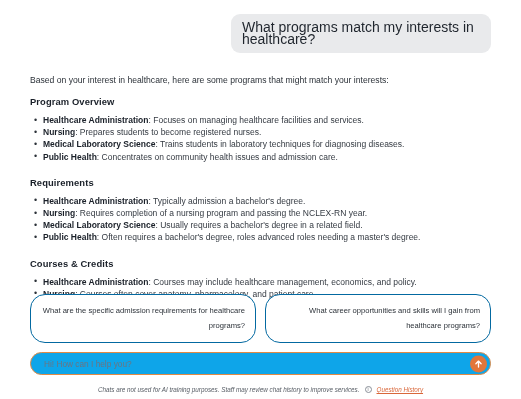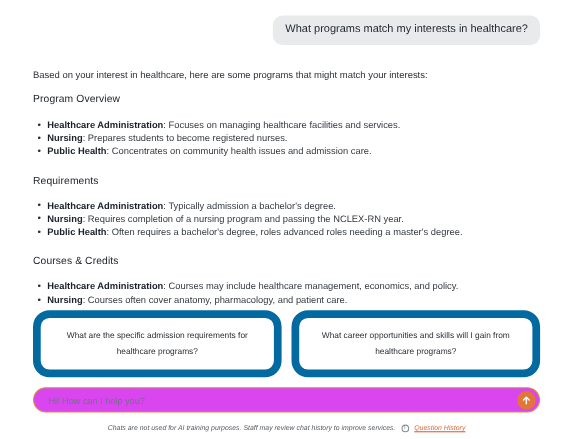--- a/index.html
+++ b/index.html
@@ -29,47 +29,47 @@
   
   .user-row {
     display: flex;
     justify-content: flex-end;
     margin-bottom: 22px;
   }
   .user-bubble {
     background: #e9eaec;
     border-radius: 9px;
     padding: 7px 11px 8px 11px;
-    font-size: 10px;
+    font-size: 14px;
     line-height: 12px;
     color: #1f252d;
     max-width: 260px;
   }
 
   
   .bot-msg { font-size: 8.6px; color: #2b3138; }
 
   .intro {
     font-size: 8.6px;
     line-height: 11px;
     color: #2b3138;
     margin-bottom: 10px;
   }
 
   .sec-head {
     font-size: 9.4px;
-    font-weight: normal;
+    font-weight: bold;
     color: #1a2029;
     margin: 0 0 7px 0;
     letter-spacing: 0.1px;
   }
 
   ul.blist {
     list-style: none;
-    margin: 12px 0 14px 0;
+    margin: 2px 0 14px 0;
     padding: 0;
   }
   ul.blist li {
     position: relative;
     padding-left: 13px;
     font-size: 8.5px;
     line-height: 12.2px;
     color: #343a42;
   }
   ul.blist li::before {
@@ -88,42 +88,42 @@
     left: 30px;
     right: 30px;
     bottom: 56px;
     display: flex;
     gap: 9px;
     z-index: 5;
   }
   .chip {
     flex: 1 1 0;
     background: #ffffff;
-    border: 7px solid #0369a1;
+    border: 1px solid #0369a1;
     border-radius: 15px;
     padding: 8px 10px 9px 10px;
     font-size: 7.6px;
     line-height: 15px;
-    text-align: center;
+    text-align: right;
     color: #2b3138;
     cursor: pointer;
   }
 
   
   .composer-wrap {
     position: absolute;
     left: 30px;
     right: 30px;
     bottom: 24px;
     z-index: 6;
   }
   .composer {
     position: relative;
     height: 23px;
-    background: #d946ef;
+    background: #0ea5e9;
     border: 1.4px solid #e08a45;
     border-radius: 13px;
     display: flex;
     align-items: center;
     padding: 0 32px 0 13px;
   }
   .composer input {
     width: 100%;
     border: none;
     outline: none;
@@ -194,29 +194,31 @@
   </div>
 
   <div class="bot-msg">
     <div class="intro">Based on your interest in healthcare, here are some programs that might match your interests:</div>
 
     <div>
       <div class="sec-head">Program Overview</div>
       <ul class="blist">
         <li><b>Healthcare Administration</b><span>: Focuses on managing healthcare facilities and services.</span></li>
         <li><b>Nursing</b><span>: Prepares students to become registered nurses.</span></li>
+        <li><b>Medical Laboratory Science</b><span>: Trains students in laboratory techniques for diagnosing diseases.</span></li>
         <li><b>Public Health</b><span>: Concentrates on community health issues and admission care.</span></li>
       </ul>
     </div>
 
     <div>
       <div class="sec-head">Requirements</div>
       <ul class="blist">
         <li><b>Healthcare Administration</b><span>: Typically admission a bachelor's degree.</span></li>
         <li><b>Nursing</b><span>: Requires completion of a nursing program and passing the NCLEX-RN year.</span></li>
+        <li><b>Medical Laboratory Science</b><span>: Usually requires a bachelor's degree in a related field.</span></li>
         <li><b>Public Health</b><span>: Often requires a bachelor's degree, roles advanced roles needing a master's degree.</span></li>
       </ul>
     </div>
 
     <div>
     </div>
 
     <div>
       <div class="sec-head">Courses &amp; Credits</div>
       <ul class="blist">

